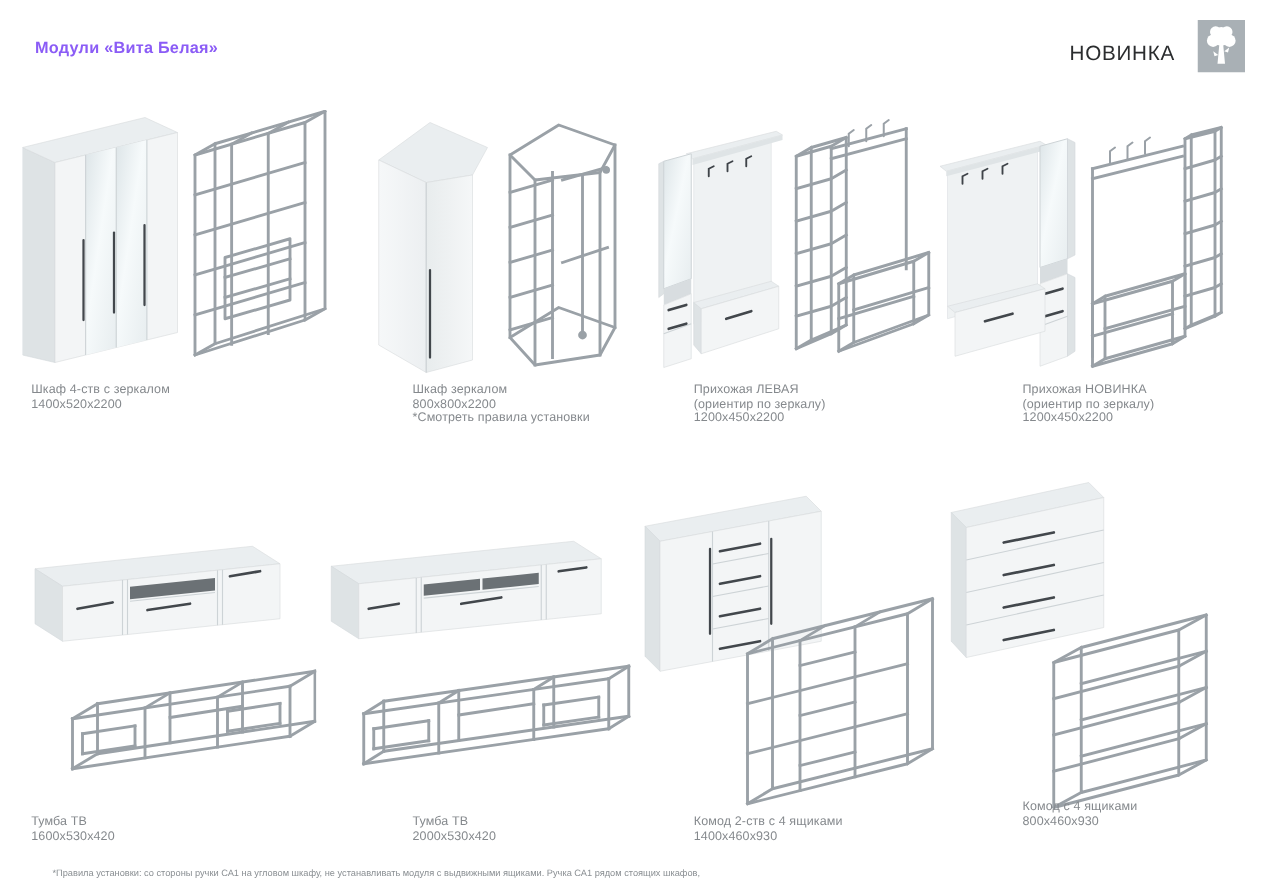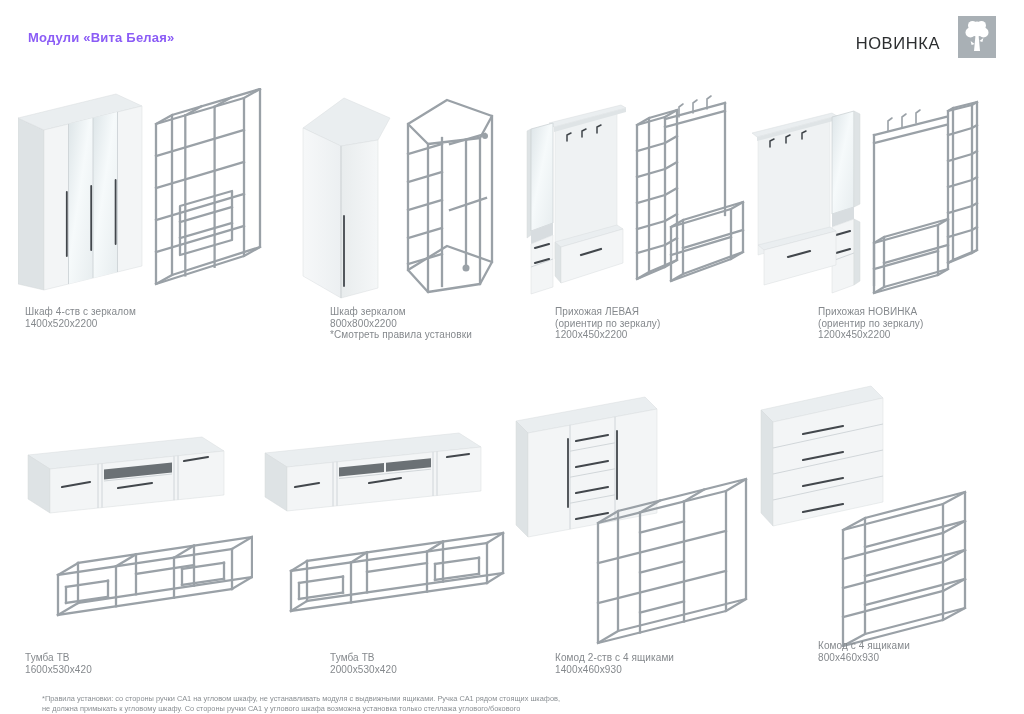--- a/index.html
+++ b/index.html
@@ -453,14 +453,13 @@
   <div>1400x460x930</div>
 </div>
 
 <div class="cap" style="left:818px;top:640px">
   <div>Комод с 4 ящиками</div>
   <div>800x460x930</div>
 </div>
 
 <div class="footnote">
   <div>*Правила установки: со стороны ручки СА1 на угловом шкафу, не устанавливать модуля с выдвижными ящиками. Ручка СА1 рядом стоящих шкафов,</div>
-  <div>не должна примыкать к угловому шкафу. Со стороны ручки СА1 у углового шкафа возможна установка только стеллажа углового/бокового</div>
 </div>
 
 </body></html>

